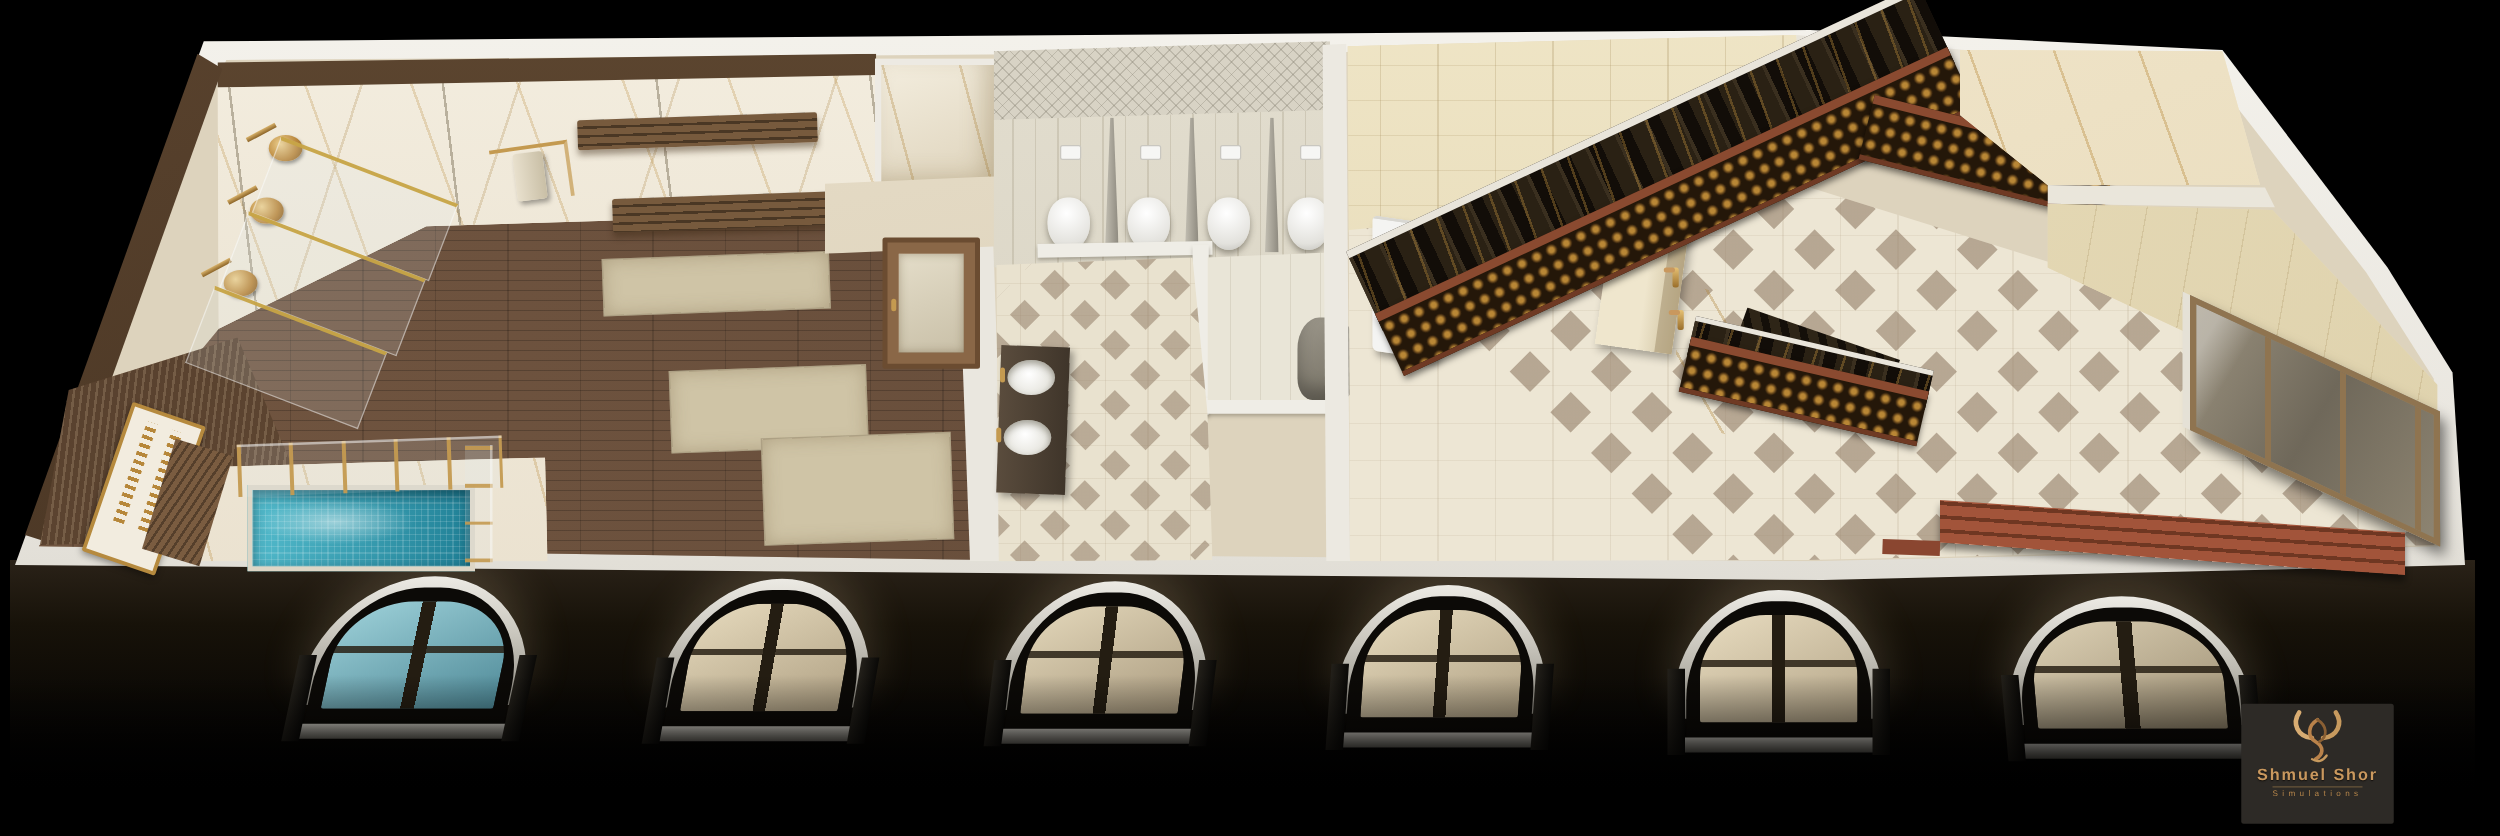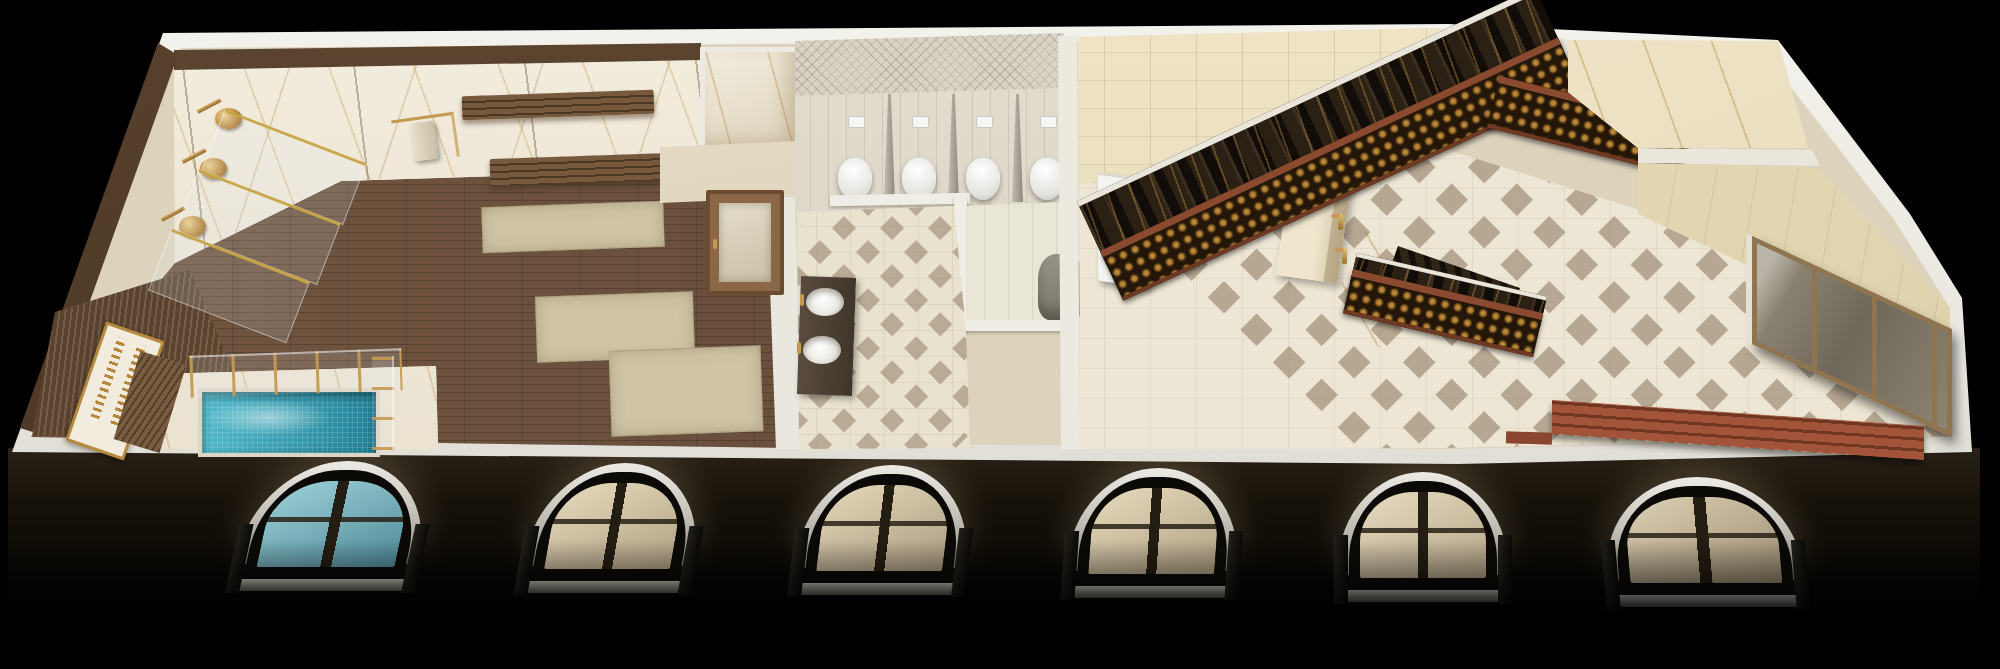--- a/index.html
+++ b/index.html
@@ -413,13 +413,24 @@
   </div>
   <div class="poly" id="landing"></div>
   <div class="poly" id="landing-rim"></div>
   <div class="poly" id="right-wall"></div>
   <div id="glass-doors"></div>
   <div id="bench-long"></div>
   <div id="bench-short"></div>
 
   <div id="facade-fade"></div>
 
+  <div id="logo">
+    <svg viewBox="0 0 60 60">
+      <path d="M10 4 C2 16 8 30 24 32" fill="none" stroke="#d8ac72" stroke-width="5" stroke-linecap="round"></path>
+      <path d="M50 4 C58 16 52 30 36 32" fill="none" stroke="#c79a5e" stroke-width="5" stroke-linecap="round"></path>
+      <path d="M30 12 C20 18 18 30 28 36 C38 42 36 50 28 55" fill="none" stroke="#b9824a" stroke-width="4" stroke-linecap="round"></path>
+      <path d="M30 12 C40 18 42 30 32 36" fill="none" stroke="#8a5f33" stroke-width="3" stroke-linecap="round"></path>
+      <path d="M24 55 C30 59 36 57 40 51" fill="none" stroke="#c79a5e" stroke-width="2.5" stroke-linecap="round"></path>
+    </svg>
+    <div id="logo-title">Shmuel Shor</div>
+    <div id="logo-sub">Simulations</div>
+  </div>
 </div>
 
 </body></html>

